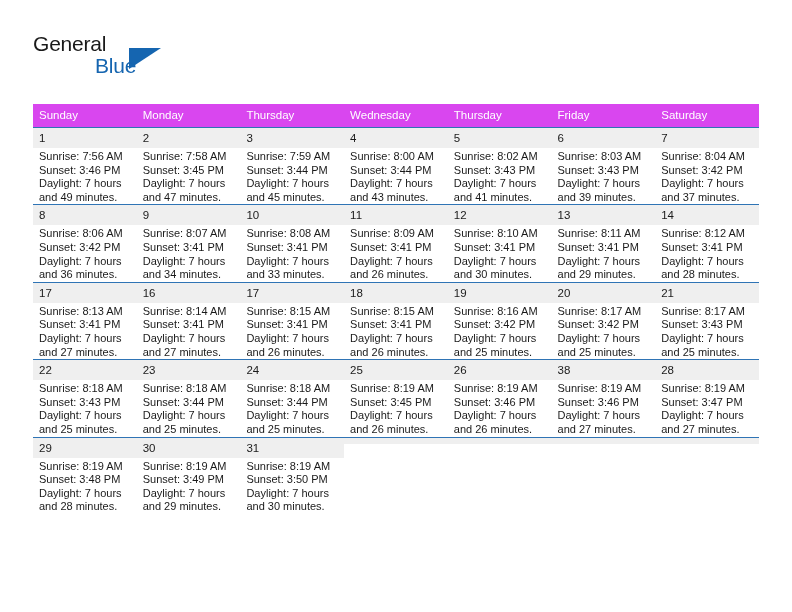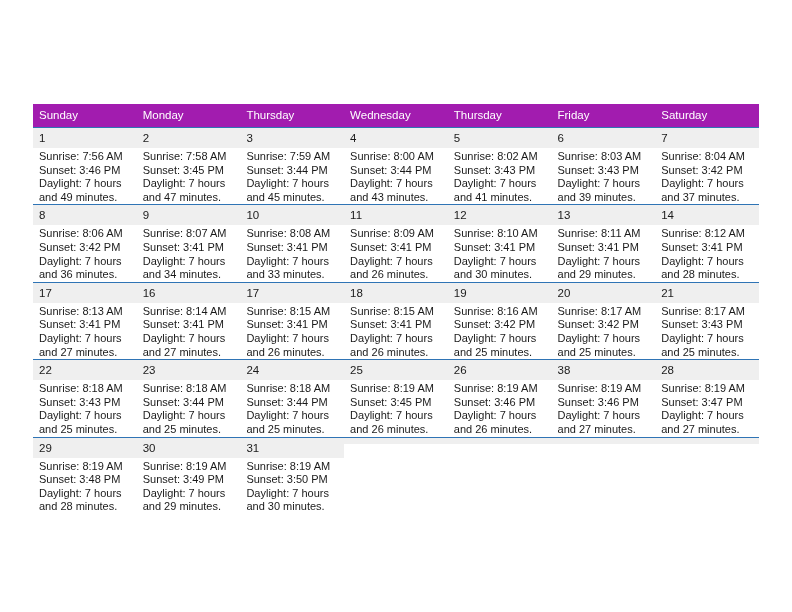--- a/index.html
+++ b/index.html
@@ -88,21 +88,21 @@
   
   .calendar {
     position: absolute;
     left: 33px;
     top: 104px;
     width: 726px;
     border-collapse: collapse;
     table-layout: fixed;
   }
   .calendar th {
-    background: #a21caf;
+    background: #d946ef;
     color: #ffffff;
     font-size: 11.5px;
     font-weight: normal;
     text-align: left;
     padding: 5px 0 5px 6px;
     height: 12px;
     line-height: 13px;
   }
   .calendar td {
     vertical-align: top;
@@ -135,20 +135,25 @@
   }
   tr.week-row td.empty-cell .cell-inner { background: #ffffff; }
 </style>
 </head>
 <body>
 
 <div class="page">
 
   <div class="header">
 
+    <div class="logo">
+      <span class="logo-general">General</span>
+      <span class="logo-triangle"></span>
+      <span class="logo-blue">Blue</span>
+    </div>
 
     <div class="title-block">
     </div>
 
   </div>
 
   <table class="calendar">
     <thead>
       <tr>
         <th>Sunday</th>

